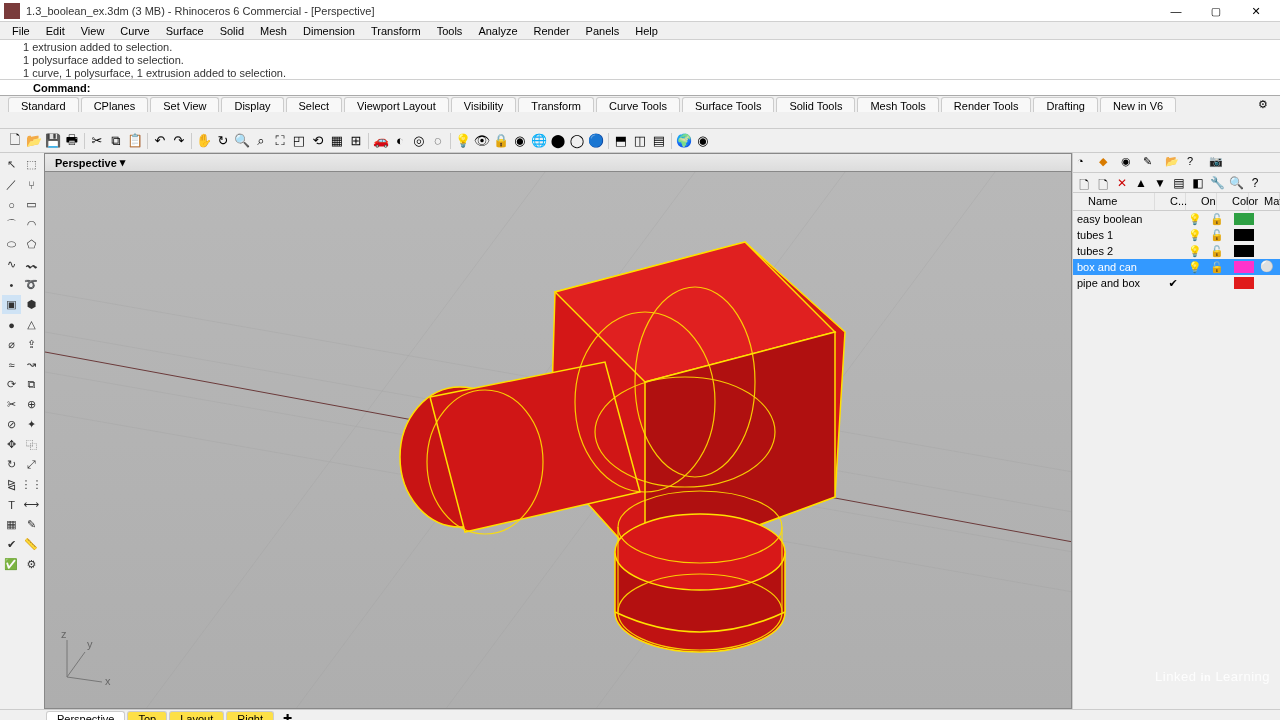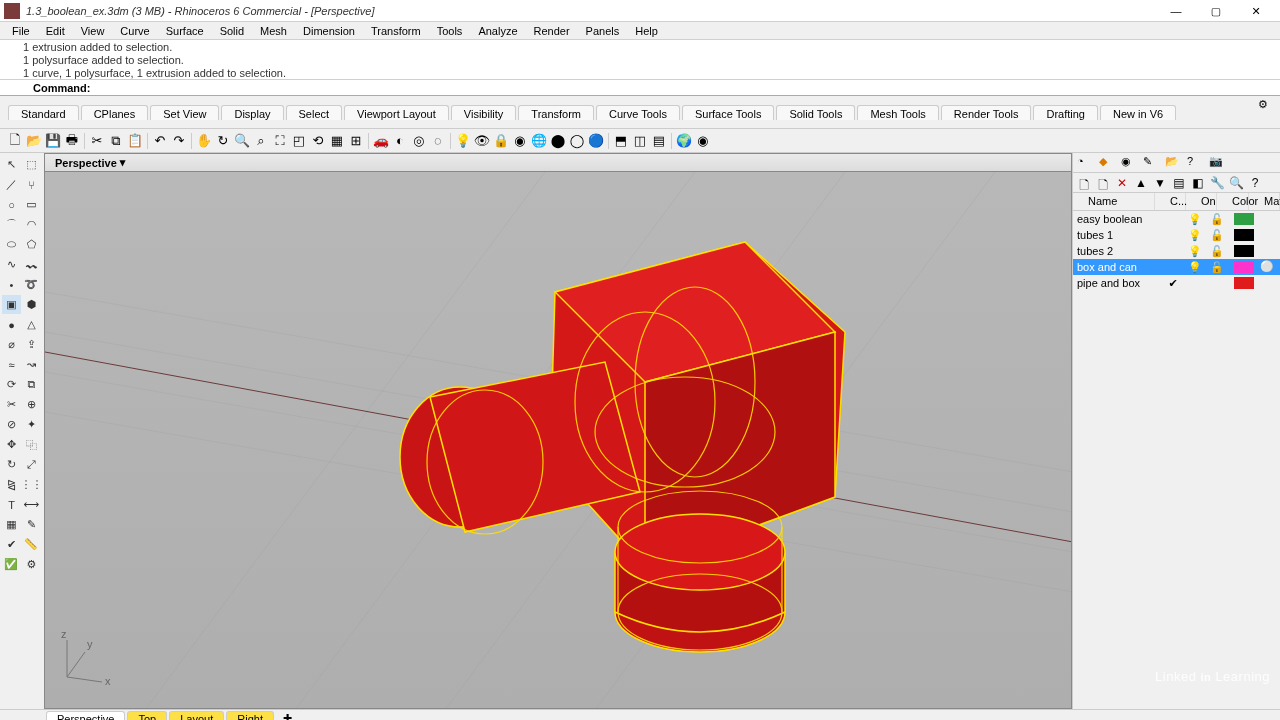--- a/index.html
+++ b/index.html
@@ -1,34 +1,34 @@
 <!DOCTYPE html>
 <html><head>
 <meta charset="utf-8">
 <style>
 * { margin: 0; padding: 0; box-sizing: border-box; font-family: "Segoe UI", Tahoma, sans-serif; font-size: 11px; }
 body { width: 1280px; height: 720px; background: #f0f0f0; overflow: hidden; position: relative; }
 
 .titlebar { height: 22px; background: #fff; display: flex; align-items: center; padding: 0 4px; border-bottom: 1px solid #d0d0d0; }
 .titlebar .icon { width: 16px; height: 16px; background: #7a3b3b; margin-right: 6px; }
-.titlebar .title { flex: 1; color: #333; font-style: italic; }
+.titlebar .title { flex: 1; color: #333; }
 .titlebar .winbtns { display: flex; gap: 0; }
 .titlebar .winbtn { width: 40px; height: 20px; text-align: center; line-height: 20px; cursor: default; }
 
 .menubar { height: 18px; background: #f0f0f0; display: flex; align-items: center; padding: 0 4px; gap: 0; border-bottom: 1px solid #d0d0d0; }
 .menubar .item { padding: 1px 8px; cursor: default; }
 
 .history { height: 40px; background: #fff; padding: 1px 23px; font-size: 11px; color: #333; overflow: hidden; border-bottom: 1px solid #d0d0d0; }
 .history div { line-height: 13px; }
 
 .cmdline { height: 16px; background: #fff; display: flex; align-items: center; padding: 0 8px; border-bottom: 1px solid #aaa; }
 .cmdline b { font-weight: bold; margin-right: 4px; margin-left: 25px; }
 .cmdline input { border: none; outline: none; flex: 1; font-size: 11px; }
 
-.tabstrip { height: 18px; background: #f0f0f0; display: flex; align-items: center; padding: 16px 8px; border-bottom: 1px solid #ccc; position: relative; }
+.tabstrip { height: 18px; background: #f0f0f0; display: flex; align-items: flex-end; padding: 16px 8px; border-bottom: 1px solid #ccc; position: relative; }
 .tabstrip .tab { padding: 2px 12px 0; border: 1px solid #ccc; border-bottom: none; background: #f8f8f8; margin-right: 2px; border-radius: 3px 3px 0 0; cursor: default; }
 .tabstrip .gear { position: absolute; right: 8px; top: 2px; width: 14px; height: 14px; }
 
 .maintoolbar { height: 24px; background: #f0f0f0; display: flex; align-items: center; padding: 0 6px; gap: 1px; border-bottom: 1px solid #ccc; }
 .tbicon { width: 18px; height: 18px; display: inline-flex; align-items: center; justify-content: center; font-size: 13px; }
 .tbsep { width: 1px; height: 16px; background: #ccc; margin: 0 2px; }
 
 .workrow { display: flex; height: 556px; }
 
 .lefttools { width: 44px; background: #f0f0f0; display: flex; flex-wrap: wrap; padding: 2px; gap: 1px; align-content: flex-start; }

